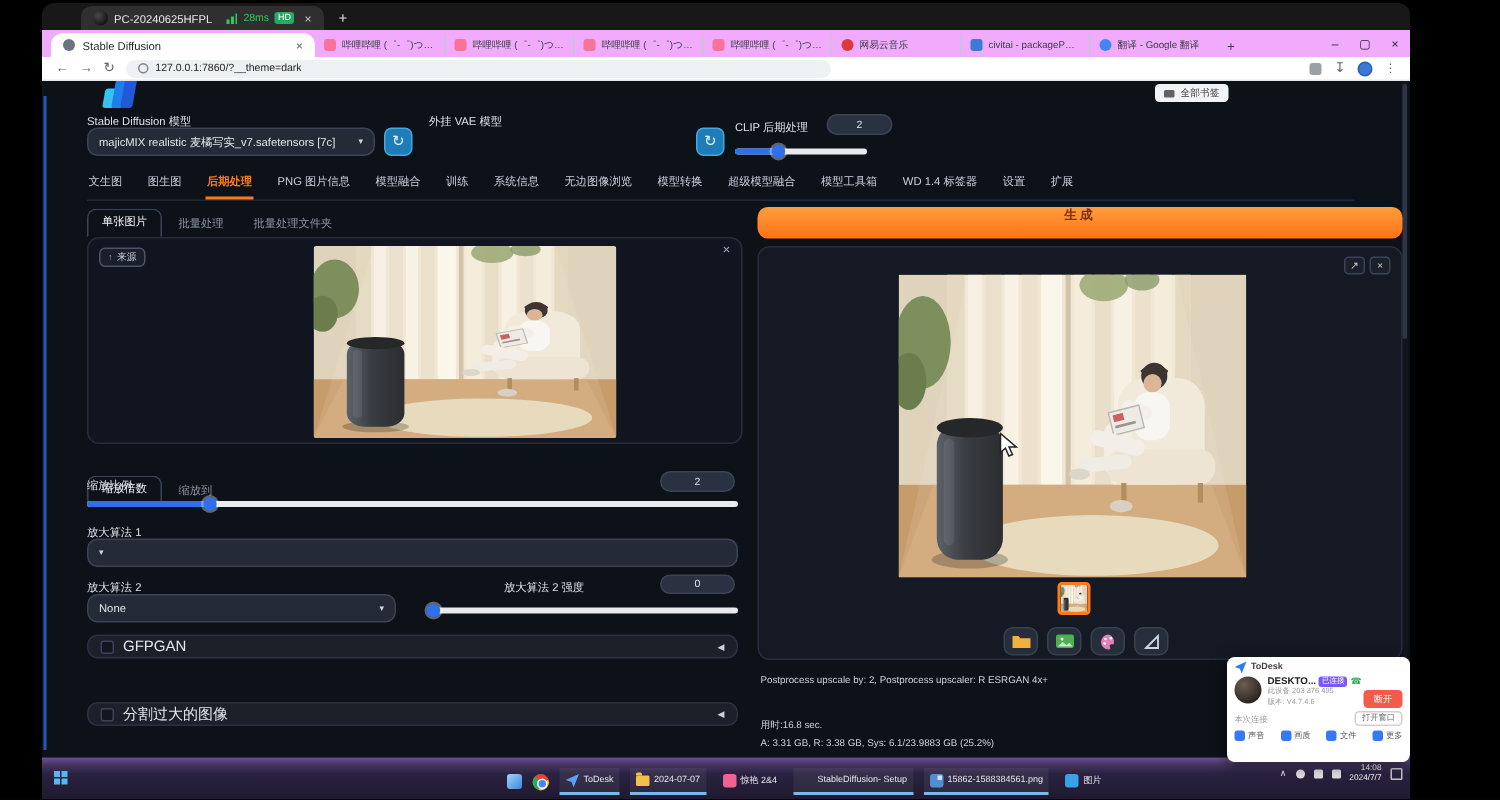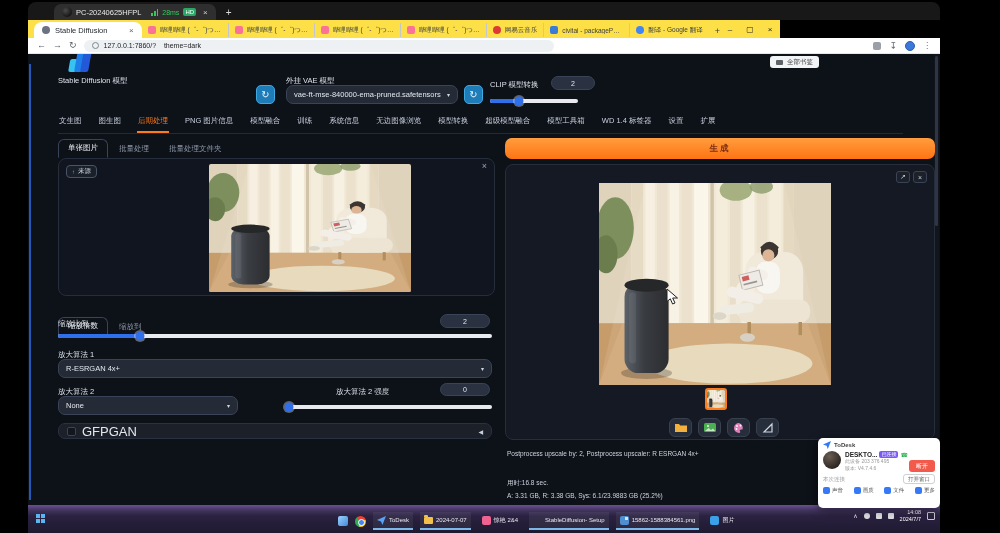--- a/index.html
+++ b/index.html
@@ -17,21 +17,21 @@
   .rd-avatar{width:10px;height:10px;border-radius:50%;background:radial-gradient(circle at 35% 35%,#4a4a4a,#000)}
   .rd-title{font-size:7.5px;color:#e8e8e8}
   .rd-signal{display:flex;align-items:flex-end;gap:1px;margin-left:6px}
   .rd-signal i{display:block;width:1.6px;background:#35c75a}
   .rd-latency{font-size:7px;color:#35c75a}
   .rd-hd{background:#2aa866;color:#fff;font-size:6px;line-height:8px;height:8px;padding:0 2px;border-radius:2px}
   .rd-close{color:#cfcfcf;font-size:8px;margin-left:3px}
   .rd-plus{color:#ddd;font-size:10px;margin-left:10px;margin-bottom:2px}
 
   
-  .tabstrip{position:absolute;left:28px;top:20px;width:752px;height:18px;background:#fde047;
+  .tabstrip{position:absolute;left:28px;top:20px;width:912px;height:18px;background:#f0abfc;
             display:flex;align-items:flex-end;padding-left:6px}
   .tab-active{height:16px;background:#fff;border-radius:8px 8px 0 0;display:flex;align-items:center;
               gap:5px;padding:0 8px;width:176px}
   .tab-active .lbl{font-size:7.5px;color:#1f2328;flex:1}
   .tab-x{color:#5f6368;font-size:8px}
   .fav{width:8px;height:8px;border-radius:2px;flex:none}
   .fav-sd{background:#6b7280;border-radius:50%}
   .fav-bili{background:#fb7299}
   .fav-red{background:#dd3a35;border-radius:50%}
   .fav-civ{background:#3b7bd8}
@@ -77,45 +77,45 @@
   .pill{position:absolute;background:#2a3140;border:1px solid #3a4357;border-radius:8px;
         color:#e3e7ee;font-size:7px;display:flex;align-items:center;justify-content:center}
   .slider{position:absolute;height:4px;background:#e8eaef;border-radius:2px}
   .slider .fill{position:absolute;left:0;top:0;height:100%;background:#2f6feb;border-radius:2px}
   .slider .knob{position:absolute;top:50%;width:9px;height:9px;background:#2f6feb;border-radius:50%;
                 transform:translate(-50%,-50%);box-shadow:0 0 0 1.5px rgba(255,255,255,.35)}
 
   .ntabs{position:absolute;left:30px;top:62px;width:845px;display:flex;gap:15px;align-items:flex-end;
          border-bottom:1px solid #232938}
   .ntab{font-size:7.5px;color:#c9d1df;padding:0 1px 5px;white-space:nowrap;border-bottom:2px solid transparent}
-  .ntab.on{color:#ff7a18;font-weight:normal;border-bottom-color:#ff7a18}
+  .ntab.on{color:#ff7a18;font-weight:bold;border-bottom-color:#ff7a18}
 
   .stabs{position:absolute;display:flex;align-items:flex-end;gap:2px}
   .stab{font-size:7.5px;color:#8e97a8;padding:3px 9px 4px;white-space:nowrap}
   .stab.on{color:#f1f4f9;background:#0d1118;border:1px solid #3a4357;border-bottom-color:#0d1118;
            border-radius:6px 6px 0 0}
 
   .srcpanel{position:absolute;left:30px;top:104px;width:437px;height:138px;background:#10151f;
             border:1px solid #262d3b;border-radius:8px}
   .src-chip{position:absolute;left:7px;top:6px;border:1px solid #4a5468;background:#1a2029;border-radius:4px;
             padding:1px 5px;display:flex;gap:3px;align-items:center}
   .src-chip .up{font-size:6px;color:#9aa3b5}
   .src-chip .lbl{font-size:6.5px;color:#cdd4e0}
   .panel-x{position:absolute;right:7px;top:2px;color:#9aa3b5;font-size:9px}
   .src-img{position:absolute;left:150px;top:5px;width:202px;height:128px;border-radius:2px;overflow:hidden}
   .scene{display:block;width:100%;height:100%}
 
   .acc{position:absolute;left:30px;width:434px;height:16px;background:#1b2029;border:1px solid #2a3140;
        border-radius:7px;display:flex;align-items:center;gap:6px;padding:0 8px}
   .cb{width:9px;height:9px;background:#12161e;border:1px solid #3a4357;border-radius:2px;flex:none}
-  .acc .lbl{font-size:13px;color:#e3e7ee}
+  .acc .lbl{font-size:10px;color:#e3e7ee}
   .acc .arr{margin-left:auto;color:#c9d1df;font-size:6px}
 
   .gen{position:absolute;left:477px;top:84px;width:430px;height:21px;border-radius:7px;
-       background:linear-gradient(180deg,#ff9d3f,#ff7313);display:flex;align-items:center;justify-content:center;
+       background:linear-gradient(180deg,#ff9d3f,#ff7313);display:flex;align-items:flex-start;justify-content:center;
        color:#7c2d12;font-size:8.5px;font-weight:bold;letter-spacing:2px}
   .outpanel{position:absolute;left:477px;top:110px;width:430px;height:276px;background:#141924;
             border:1px solid #262d3b;border-radius:8px}
   .mini{position:absolute;width:14px;height:12px;background:#1b2029;border:1px solid #3a4357;border-radius:3px;
         color:#c9d1df;font-size:7px;display:flex;align-items:center;justify-content:center}
   .out-img{position:absolute;left:93px;top:18px;width:232px;height:202px;overflow:hidden}
   .thumb{position:absolute;left:199px;top:223px;width:22px;height:22px;border:2px solid #ff7a18;
          border-radius:3px;overflow:hidden;background:#211c14}
   .obtn{position:absolute;top:253px;width:23px;height:19px;background:#262d3b;border:1px solid #39414f;
         border-radius:6px;display:flex;align-items:center;justify-content:center}
@@ -325,30 +325,30 @@
       <svg width="34" height="32" viewBox="0 0 34 32">
           <g transform="skewX(-10)">
         <rect x="9" y="15" width="8" height="13" rx="2" fill="#36c3f2"></rect>
         <rect x="15" y="9" width="8" height="19" rx="2" fill="#1f7fe8"></rect>
         <rect x="21" y="3" width="8" height="25" rx="2" fill="#2359d8"></rect>
       </g>
         </svg>
     </div>
 
     <span class="lab" style="left:30px;top:22px">Stable Diffusion 模型</span>
+    <div class="dd" style="left:30px;top:31px;width:192px">
+      <span class="val ell">majicMIX realistic 麦橘写实_v7.safetensors [7c]</span>
+      <span class="caret">▾</span>
+    </div>
     <div class="refresh" style="left:228px;top:31px"><span>↻</span></div>
 
     <span class="lab" style="left:258px;top:22px">外挂 VAE 模型</span>
-    <div class="dd" style="left:258px;top:31px;width:172px">
-      <span class="val ell">vae-ft-mse-840000-ema-pruned.safetensors</span>
-      <span class="caret">▾</span>
-    </div>
     <div class="refresh" style="left:436px;top:31px"><span>↻</span></div>
 
-    <span class="lab" style="left:462px;top:26px">CLIP 模型转换</span>
+    <span class="lab" style="left:462px;top:26px">CLIP 后期处理</span>
     <div class="pill" style="left:523px;top:22px;width:44px;height:14px">
         <span>2</span>
       </div>
     <div class="slider" style="left:462px;top:45px;width:88px">
       <div class="fill" style="width:33%"></div>
         <div class="knob" style="left:33%"></div>
     </div>
 
     <div class="ntabs">
       <span class="ntab">文生图</span>
@@ -395,41 +395,45 @@
     <div class="pill" style="left:412px;top:260px;width:50px;height:14px">
         <span>2</span>
       </div>
     <div class="slider" style="left:30px;top:280px;width:434px">
       <div class="fill" style="width:19%"></div>
         <div class="knob" style="left:19%"></div>
     </div>
 
     <span class="lab" style="left:30px;top:296px">放大算法 1</span>
     <div class="dd" style="left:30px;top:305px;width:434px">
-      <span class="val ell">R-ESRGAN 4x+</span>
       <span class="caret">▾</span>
     </div>
 
     <span class="lab" style="left:30px;top:333px">放大算法 2</span>
-    <div class="dd" style="left:30px;top:342px;width:180px">
+    <div class="dd" style="left:30px;top:342px;width:206px">
       <span class="val ell">None</span>
       <span class="caret">▾</span>
     </div>
     <span class="lab" style="left:308px;top:333px">放大算法 2 强度</span>
     <div class="pill" style="left:412px;top:329px;width:50px;height:13px">
         <span>0</span>
       </div>
     <div class="slider" style="left:257px;top:351px;width:207px">
       <div class="fill" style="width:2%"></div>
         <div class="knob" style="left:2%"></div>
     </div>
 
     <div class="acc" style="top:369px">
       <span class="cb"></span>
       <span class="lbl">GFPGAN</span>
+      <span class="arr">◀</span>
+    </div>
+    <div class="acc" style="top:414px">
+      <span class="cb"></span>
+      <span class="lbl">分割过大的图像</span>
       <span class="arr">◀</span>
     </div>
 
     <div class="gen">
         <span>生成</span>
       </div>
 
     <div class="outpanel">
       <div class="mini" style="right:24px;top:6px">
           <span>↗</span>

